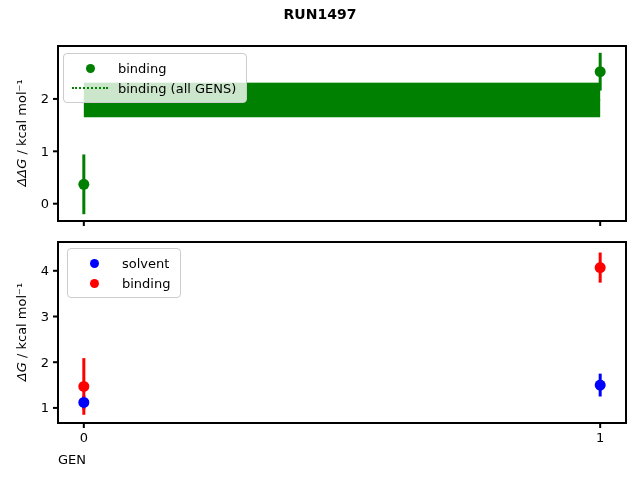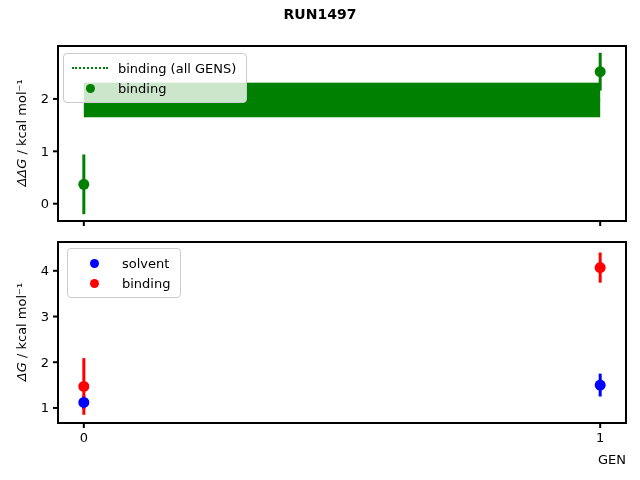--- a/index.html
+++ b/index.html
@@ -32,21 +32,21 @@
     position: absolute;
     white-space: nowrap;
     font-size: 13px;
     transform: translate(-50%, -50%) rotate(-90deg);
   }
   .ylabel .math { font-style: italic; }
   .xlabel {
     position: absolute;
     left: 58px;
     width: 568px;
-    text-align: right;
+    text-align: left;
     font-size: 13px;
   }
   .legend {
     position: absolute;
     background: rgba(255, 255, 255, 0.8);
     border: 1px solid #cccccc;
     border-radius: 4px;
     padding: 4px 10px 4px 6px;
     font-size: 13px;
   }
@@ -126,29 +126,29 @@
 
   <div class="ylabel" style="left:21px; top:332px;">
     <span class="math">ΔG</span><span> / kcal mol⁻¹</span>
   </div>
 
   <div class="xlabel" style="top:452px;">GEN</div>
 
   <div class="legend" style="left:63px; top:53px;">
     <div class="legend-row">
       <span class="legend-marker-col">
+          <span class="marker-dot" style="background-color: rgb(0, 128, 0);"></span>
+        </span>
+      <span>binding</span>
+    </div>
+    <div class="legend-row">
+      <span class="legend-marker-col">
           <span class="marker-dotted-line" style="border-color: rgb(0, 128, 0);"></span>
         </span>
       <span>binding (all GENS)</span>
-    </div>
-    <div class="legend-row">
-      <span class="legend-marker-col">
-          <span class="marker-dot" style="background-color: rgb(0, 128, 0);"></span>
-        </span>
-      <span>binding</span>
     </div>
   </div>
 
   <div class="legend" style="left:67px; top:248px;">
     <div class="legend-row">
       <span class="legend-marker-col">
           <span class="marker-dot" style="background-color: rgb(0, 0, 255);"></span>
         </span>
       <span>solvent</span>
     </div>

